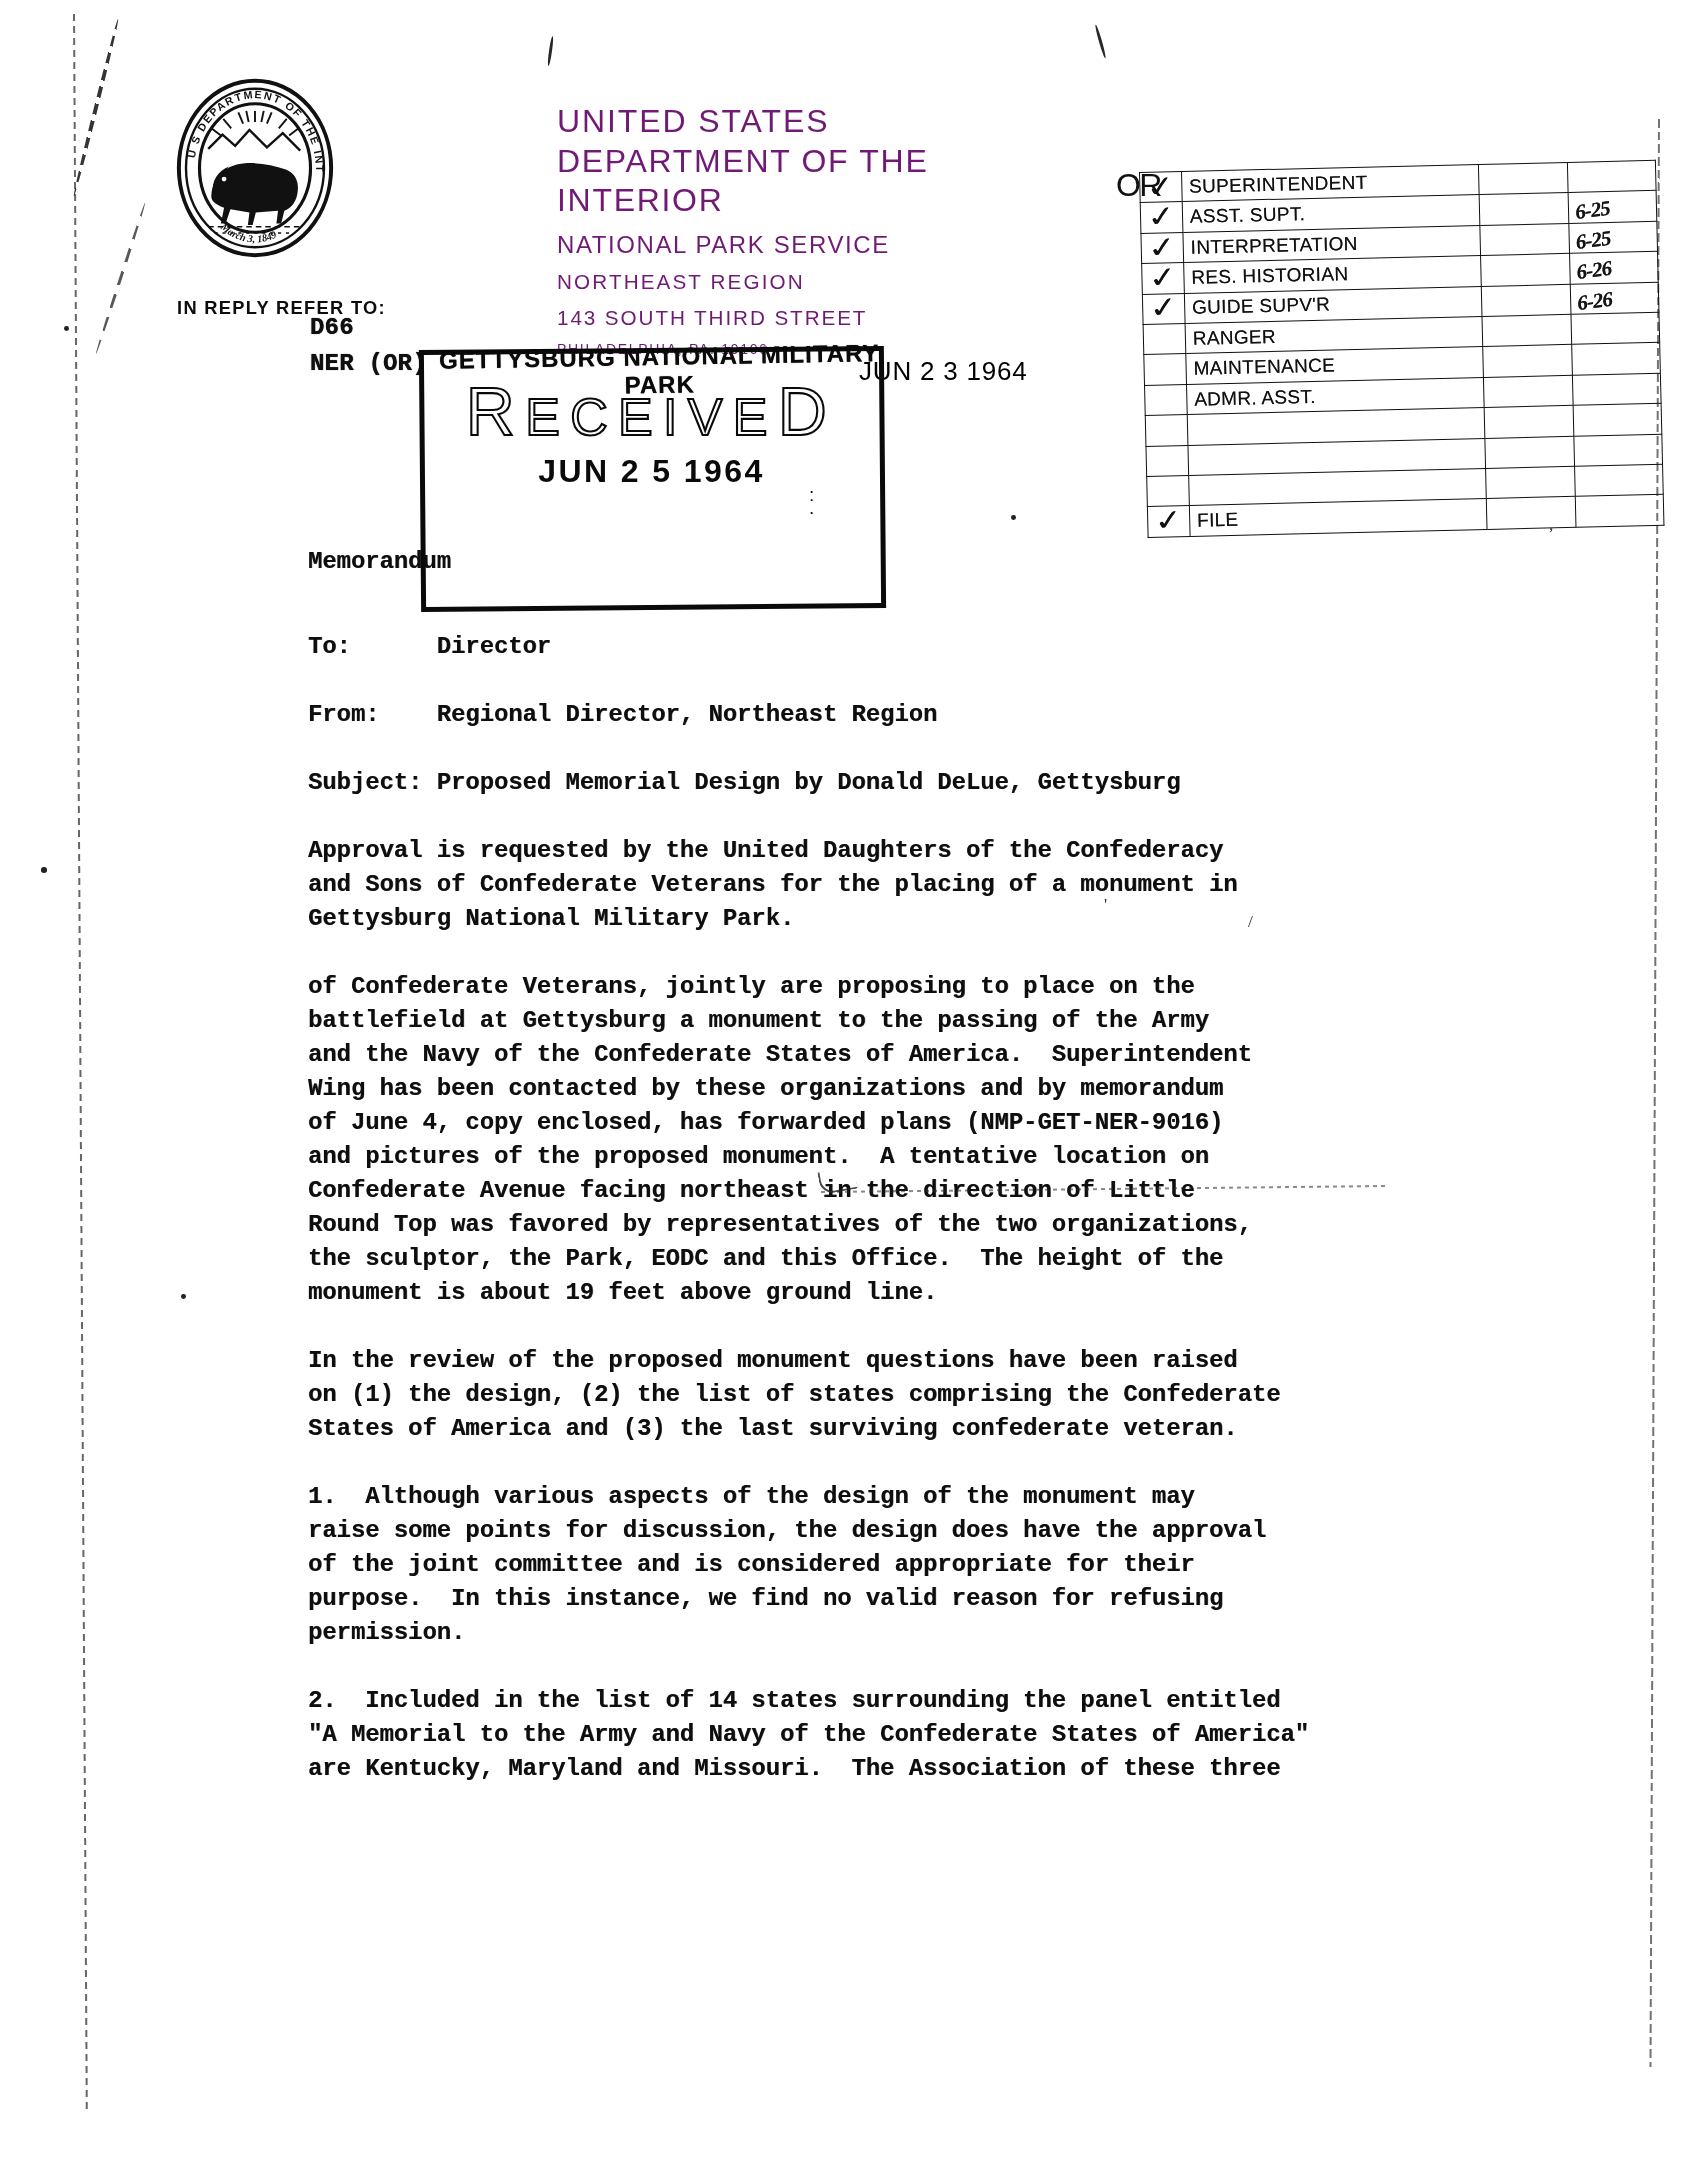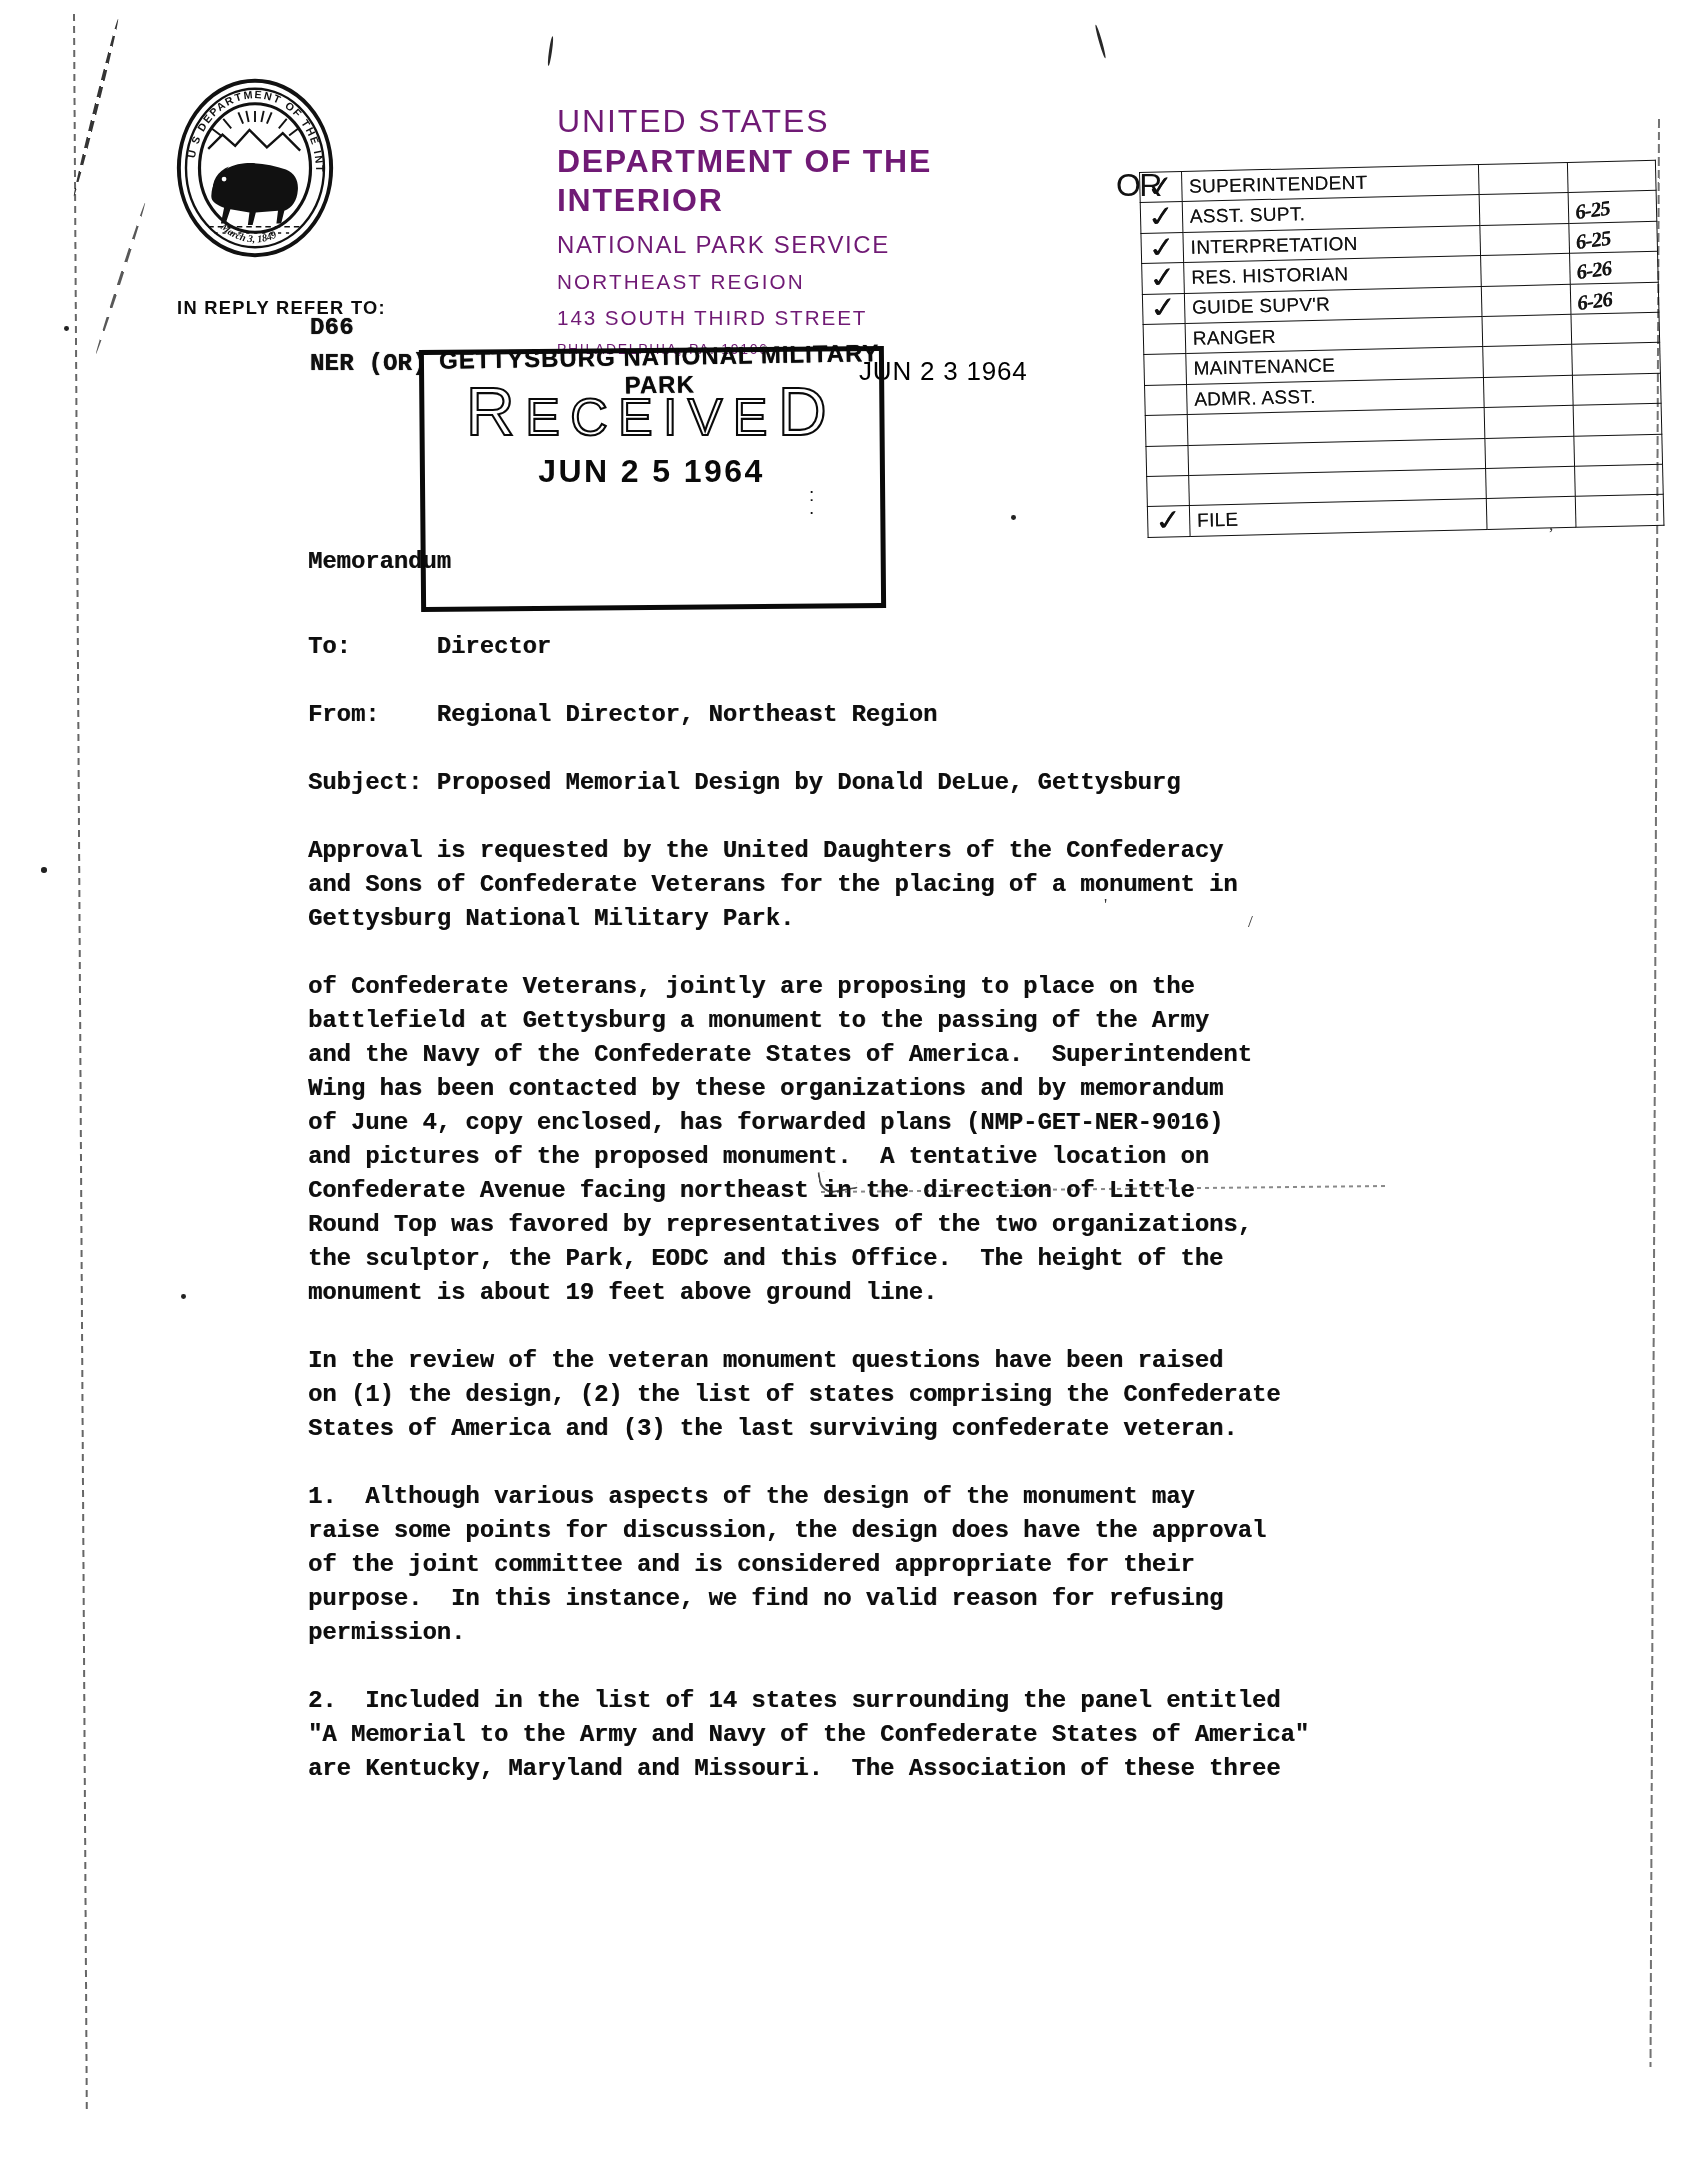--- a/index.html
+++ b/index.html
@@ -31,21 +31,21 @@
   .ps4{left:1099px;top:24px;width:3.2px;height:35px;transform:rotate(-16deg);opacity:.9;}
   .dot{position:absolute;background:#222;border-radius:50%;}
 
   
   .seal{position:absolute;left:173px;top:76px;width:164px;height:184px;}
   .seal svg{width:100%;height:100%;display:block;}
 
   
   .letterhead{position:absolute;left:557px;top:102px;width:493px;text-align:left;color:#701a75;}
   .lh1{font-size:32px;letter-spacing:1.9px;line-height:1.22;font-weight:400;}
-  .lh2{font-size:32px;letter-spacing:1.7px;line-height:1.22;font-weight:700;margin-top:0.8px;}
+  .lh2{font-size:32px;letter-spacing:1.7px;line-height:1.22;font-weight:400;margin-top:0.8px;}
   .lh3{font-size:24px;letter-spacing:1.6px;line-height:1.3;margin-top:9.5px;font-weight:500;}
   .lh4{font-size:20.7px;letter-spacing:2.1px;line-height:1.3;margin-top:8.7px;font-weight:500;}
   .lh5{font-size:20.7px;letter-spacing:1.9px;line-height:1.3;margin-top:8.7px;font-weight:500;}
   .lh6{font-size:14px;letter-spacing:1.7px;line-height:1.3;margin-top:8.7px;font-weight:500;}
 
   .reply-label{
     position:absolute;left:177px;top:297px;font-size:18.3px;font-weight:700;
     letter-spacing:1.3px;color:#0d0d0d;
   }
 
@@ -377,21 +377,21 @@
       <div class="line tw-smudge">of June 4, copy enclosed, has forwarded plans (NMP-GET-NER-9016)</div>
       <div class="line tw-smudge">and pictures of the proposed monument.  A tentative location on</div>
       <div class="line tw-smudge">Confederate Avenue facing northeast in the direction of Little</div>
       <div class="line tw-smudge">Round Top was favored by representatives of the two organizations,</div>
       <div class="line tw-smudge">the sculptor, the Park, EODC and this Office.  The height of the</div>
       <div class="line tw-smudge">monument is about 19 feet above ground line.</div>
     </div>
     <div class="gap"></div>
 
     <div>
-      <div class="line tw-smudge">In the review of the veteran monument questions have been raised</div>
+      <div class="line tw-smudge">In the review of the proposed monument questions have been raised</div>
       <div class="line tw-smudge">on (1) the design, (2) the list of states comprising the Confederate</div>
       <div class="line tw-smudge">States of America and (3) the last surviving confederate veteran.</div>
     </div>
     <div class="gap"></div>
 
     <div>
       <div class="line tw-smudge">1.  Although various aspects of the design of the monument may</div>
       <div class="line tw-smudge">raise some points for discussion, the design does have the approval</div>
       <div class="line tw-smudge">of the joint committee and is considered appropriate for their</div>
       <div class="line tw-smudge">purpose.  In this instance, we find no valid reason for refusing</div>

